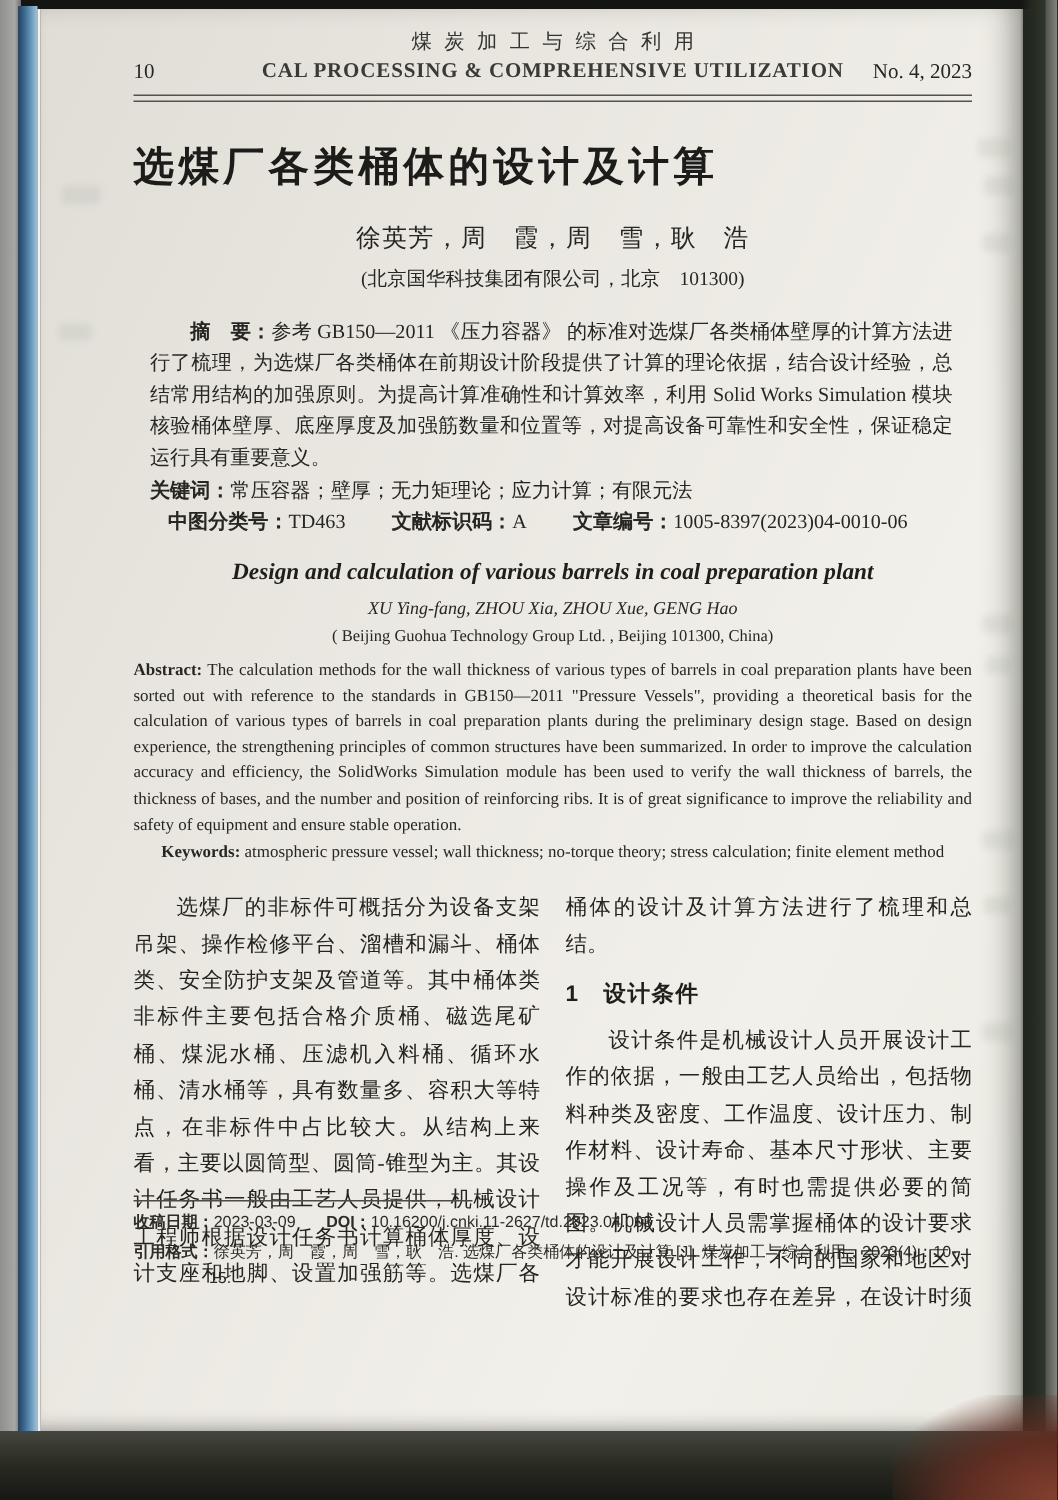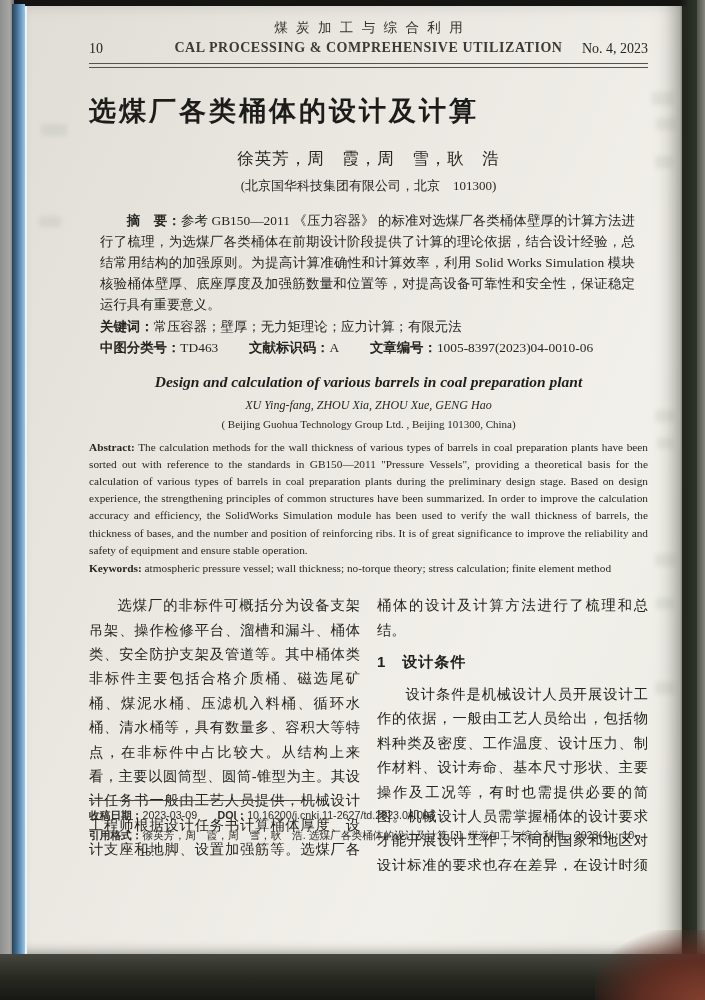--- a/index.html
+++ b/index.html
@@ -40,31 +40,31 @@
   
   .title{margin:25px 0 0;text-align:left;font-family:"Liberation Sans",sans-serif;
     font-weight:bold;font-size:27px;letter-spacing:3px;color:#1c1c1a;}
   .authors{margin-top:19px;text-align:center;font-size:16.5px;letter-spacing:1px;}
   .affil{margin-top:7px;text-align:center;font-size:13px;}
 
   
   .abs-block{margin:15px 13px 0 11px;}
   .abs-p{margin:0;text-indent:2em;text-align:justify;font-size:13.4px;line-height:21.2px;}
   .kw-p{margin:1px 0 0;font-size:13.4px;line-height:20.5px;}
-  .clc-p{margin:1px 0 0;font-size:13.4px;line-height:20.5px;}
+  .clc-p{margin:1px 12px 0;font-size:13.4px;line-height:20.5px;}
   .lbl-cn{font-family:"Liberation Sans",sans-serif;font-weight:bold;}
   .ml{margin-left:2.3em;}
 
   
   .en-block{margin-top:14px;}
   .en-title{text-align:center;font-weight:bold;font-size:15.5px;color:#1e1e1b;font-style:italic;}
   .en-authors{text-align:center;font-style:italic;font-size:12px;margin-top:7px;}
   .en-affil{text-align:center;font-size:11px;margin-top:5px;}
   .en-abs{margin:9px 0 0;text-align:justify;font-size:11.3px;line-height:17.2px;}
-  .en-kw{margin:1px 0 0;font-size:11.3px;line-height:17.2px;}
+  .en-kw{margin:1px 0 0;font-size:11.3px;line-height:17.2px;text-align:center;}
   .lbl-en{font-weight:bold;}
 
   
   .columns{display:flex;gap:17px;margin-top:16px;}
   .col{width:272px;overflow:hidden;}
   .col.left{height:272px;}
   .col.right{height:278px;}
   .body-p{margin:0;text-align:justify;font-size:14.3px;line-height:24.4px;color:#25251f;}
   .indent{text-indent:2em;}
   h2.section{margin:11px 0 10px;font-family:"Liberation Sans",sans-serif;font-weight:bold;

